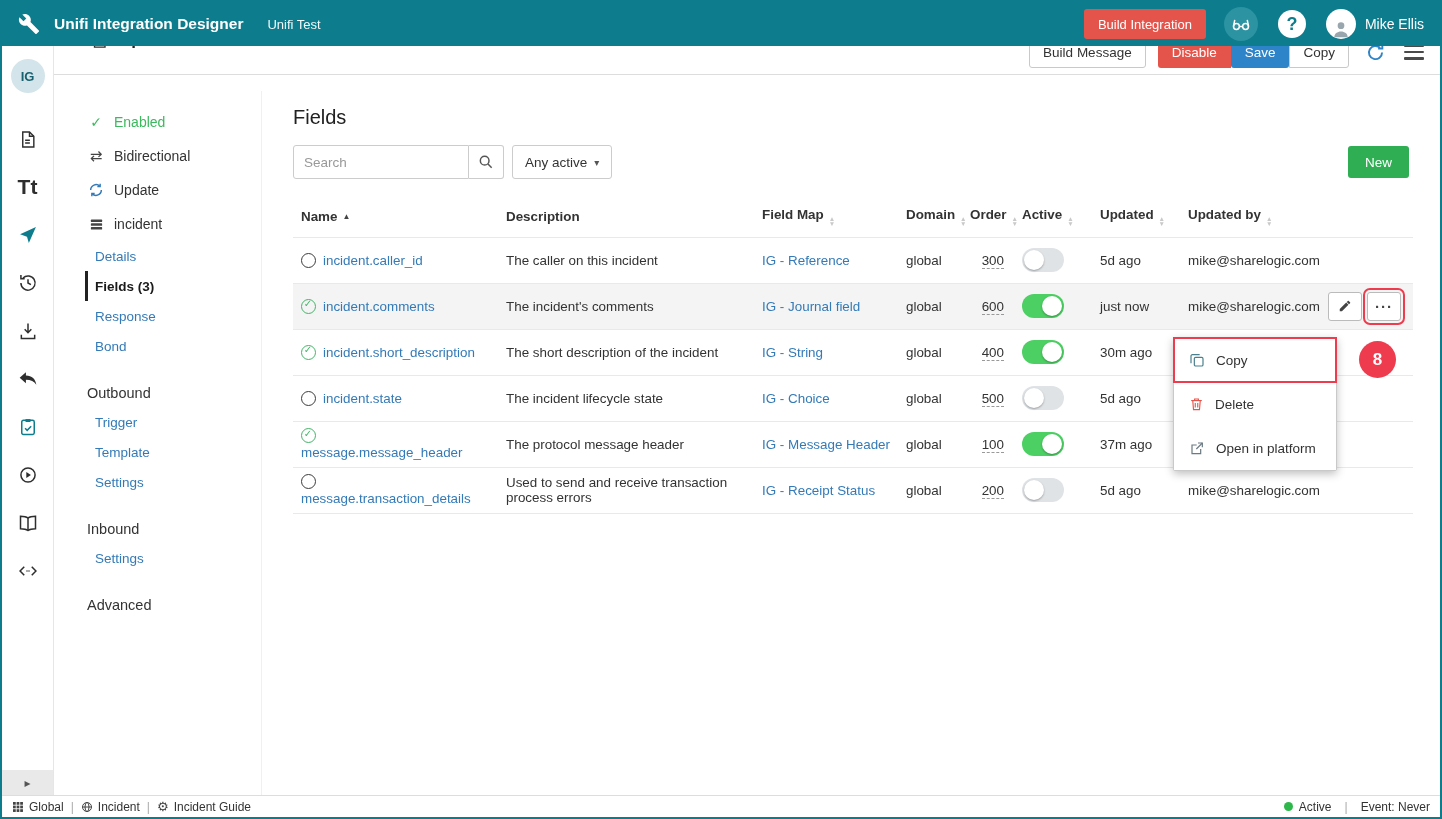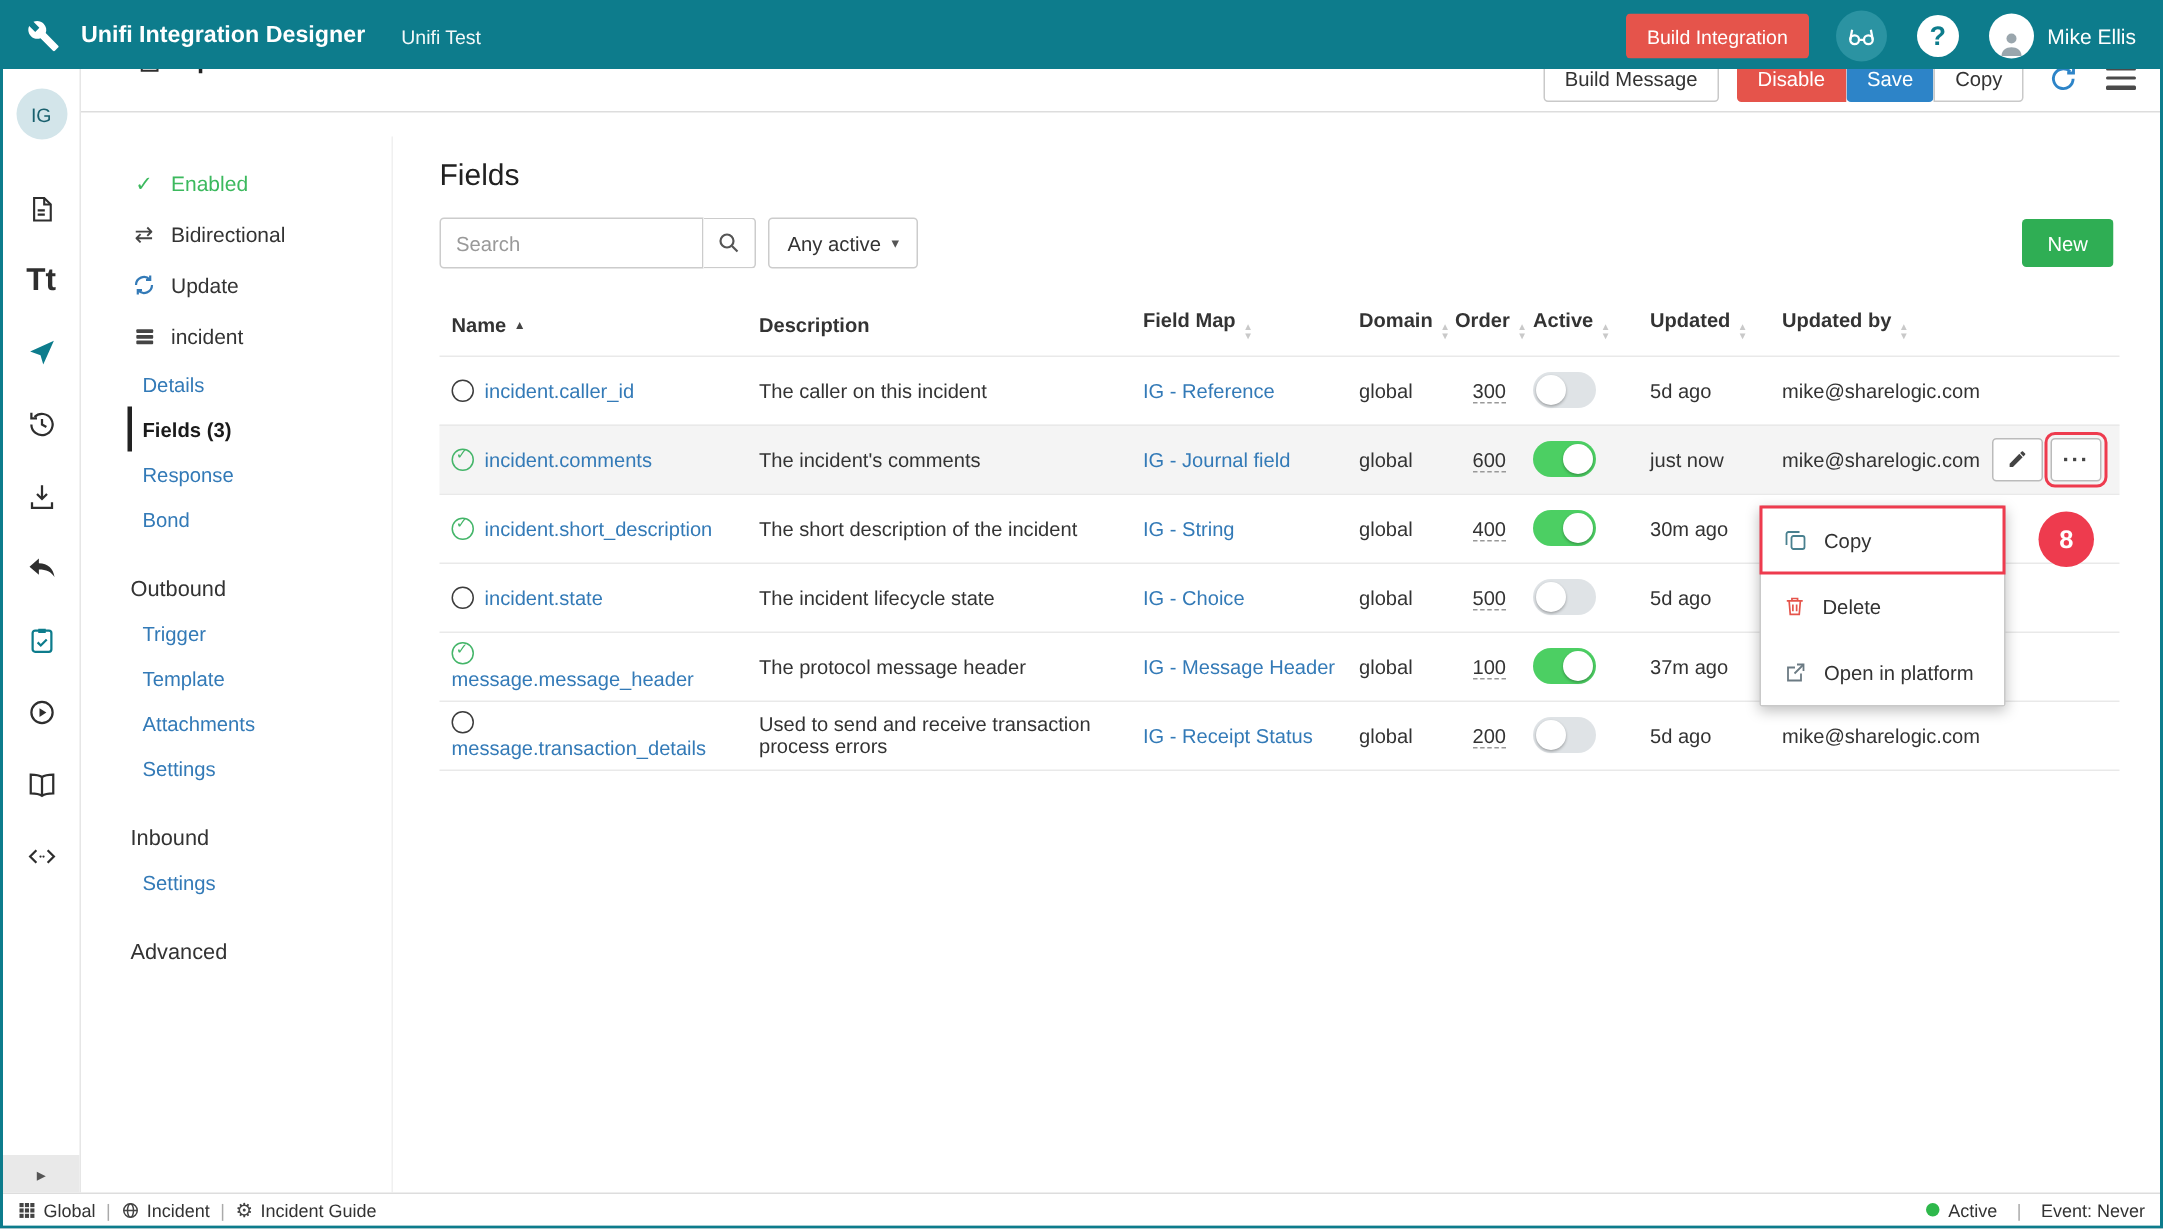--- a/index.html
+++ b/index.html
@@ -36,21 +36,21 @@
 .sh-gap{width:12px}
 .btn-group{display:inline-flex}
 .btn-group .btn:first-child{border-radius:3px 0 0 3px}
 .btn-group .btn:last-child{border-radius:0 3px 3px 0}
 .refresh-wrap{margin-left:16px;cursor:pointer}
 .hamburger{margin-left:18px;display:inline-flex;flex-direction:column;gap:4px;cursor:pointer}
 .hamburger i{width:20px;height:2.5px;background:#4a4a4a;border-radius:1px}
 
 
 .iconrail{position:absolute;left:0;top:44px;bottom:22px;width:52px;background:#fff;border-right:1px solid #e6e6e6;display:flex;flex-direction:column;align-items:center;z-index:25}
-.rail-avatar{width:34px;height:34px;border-radius:50%;background:#d3e5ea;color:#19606e;font-size:13px;font-weight:normal;display:flex;align-items:center;justify-content:center;margin:13px 0 22px;cursor:pointer}
+.rail-avatar{width:34px;height:34px;border-radius:50%;background:#d3e5ea;color:#19606e;font-size:13px;font-weight:bold;display:flex;align-items:center;justify-content:center;margin:13px 0 22px;cursor:pointer}
 .rail-ic{height:48px;display:flex;align-items:center;justify-content:center;width:100%;cursor:pointer}
 .rail-tt{font-size:21px;font-weight:bold;color:#2e2e2e}
 .rail-collapse{margin-top:auto;width:100%;height:25px;background:#e9e9e9;display:flex;align-items:center;justify-content:center;color:#555;font-size:12px;cursor:pointer}
 
 
 .sidebar{position:absolute;left:52px;top:89px;bottom:22px;width:208px;background:#fff;border-right:1px solid #f0f0f0;padding-top:14px;overflow:hidden;z-index:10}
 .status-item{list-style:none;display:flex;align-items:center;height:34px;padding-left:33px;font-size:14px;cursor:pointer}
 .status-item .ic{width:18px;margin-right:9px;display:inline-flex;justify-content:center}
 .status-item.enabled{color:var(--enabled-green)}
 .ic-check{color:var(--enabled-green);font-size:14px;font-weight:bold}
@@ -272,21 +272,20 @@
       <li class="nav-item">Details</li>
       <li class="nav-item active">Fields (3)</li>
       <li class="nav-item">Response</li>
       <li class="nav-item">Bond</li>
     </ul>
 
     <div class="sec-title">Outbound</div>
     <ul>
       <li class="nav-item">Trigger</li>
       <li class="nav-item">Template</li>
-      <li class="nav-item">Attachments</li>
       <li class="nav-item">Settings</li>
     </ul>
 
     <div class="sec-title">Inbound</div>
     <ul>
       <li class="nav-item">Settings</li>
     </ul>
 
     <div class="sec-title">Advanced</div>
   </nav>

